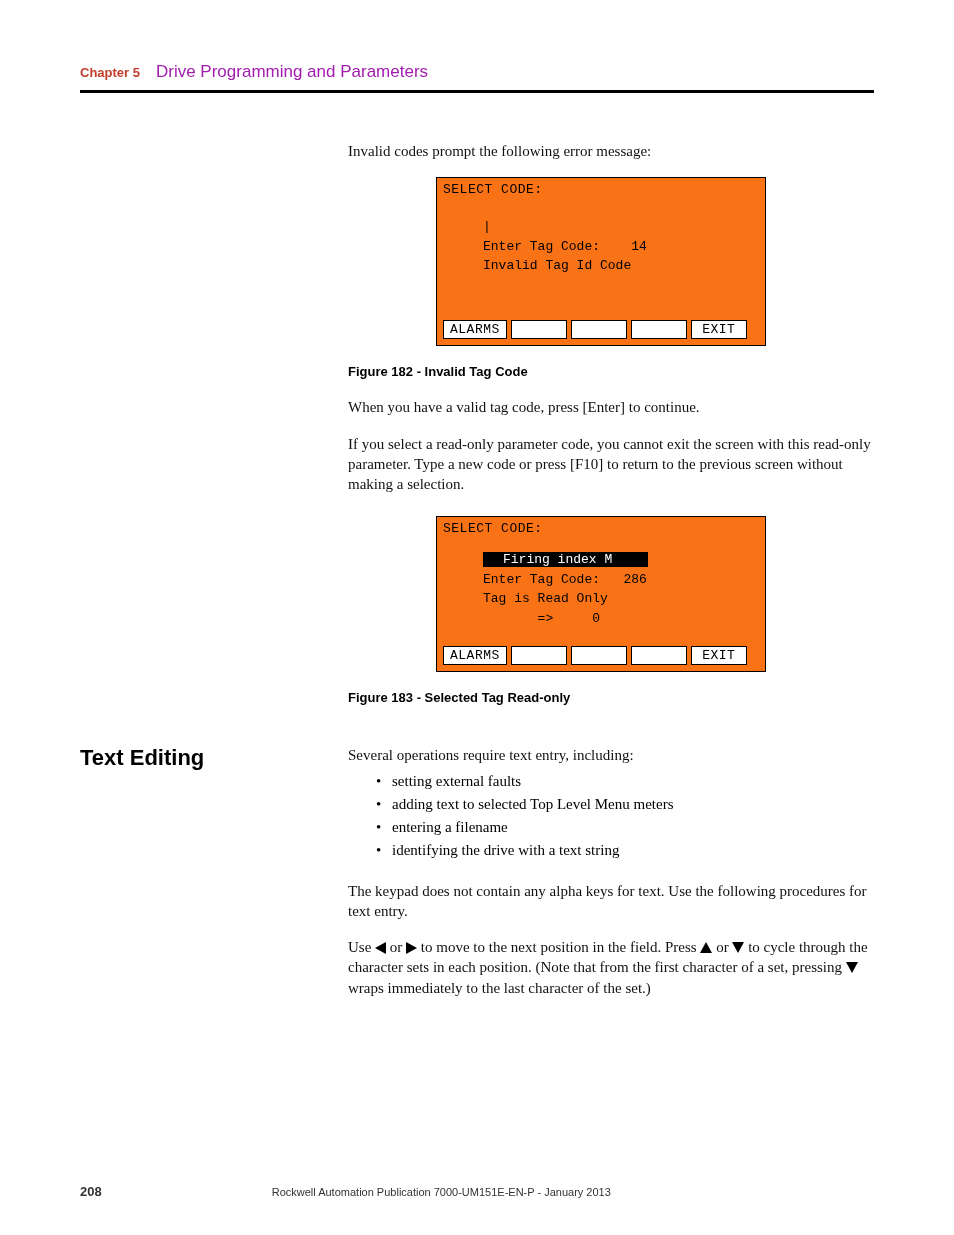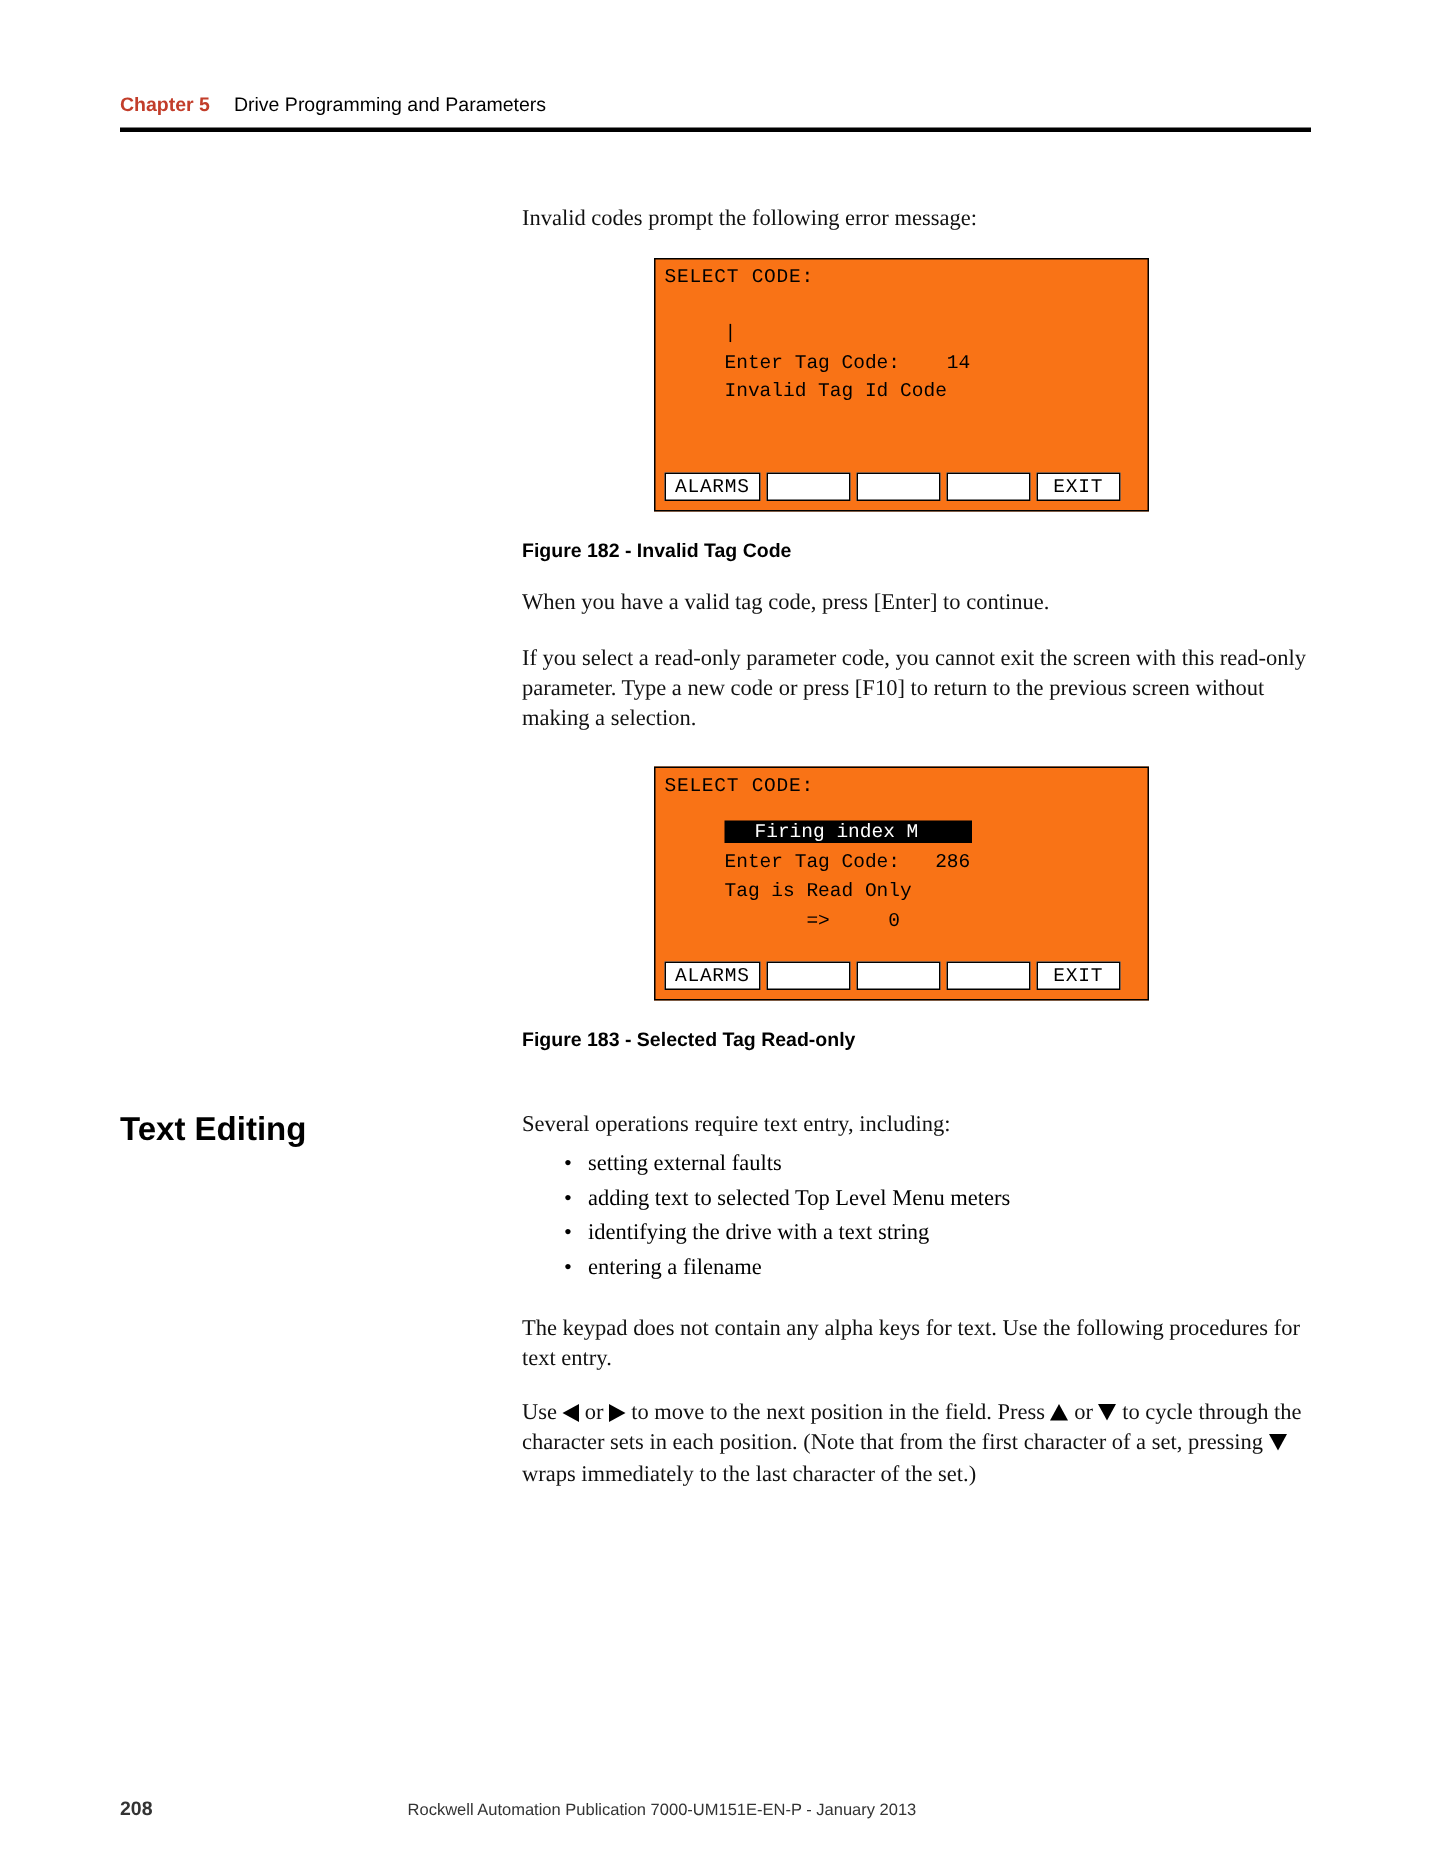--- a/index.html
+++ b/index.html
@@ -23,22 +23,22 @@
     margin-bottom: 48px;
   }
   .chapter-label {
     font-family: Arial, Helvetica, sans-serif;
     font-weight: bold;
     font-size: 13px;
     color: #c23d2a;
   }
   .chapter-title {
     font-family: Arial, Helvetica, sans-serif;
-    font-size: 13px;
-    color: #000000;
+    font-size: 17px;
+    color: #a21caf;
   }
   .content-area {
     display: flex;
     gap: 0;
   }
   .left-col {
     width: 268px;
     flex-shrink: 0;
   }
   .right-col {
@@ -132,21 +132,21 @@
     vertical-align: middle;
     position: relative;
     top: -1px;
   }
   .arrow-left { border-top: 6px solid transparent; border-bottom: 6px solid transparent; border-right: 11px solid #000; }
   .arrow-right { border-top: 6px solid transparent; border-bottom: 6px solid transparent; border-left: 11px solid #000; }
   .arrow-up { border-left: 6px solid transparent; border-right: 6px solid transparent; border-bottom: 11px solid #000; }
   .arrow-down { border-left: 6px solid transparent; border-right: 6px solid transparent; border-top: 11px solid #000; }
   .footer {
     position: absolute;
-    bottom: 22px;
+    bottom: 36px;
     left: 80px;
     right: 80px;
     display: flex;
     align-items: baseline;
     font-family: Arial, Helvetica, sans-serif;
     font-size: 11px;
     color: #333;
   }
   .page-num {
     font-weight: bold;
@@ -228,22 +228,22 @@
 
   <div class="section-row">
     <div class="left-col">
       <h2 class="section-heading">Text Editing</h2>
     </div>
     <div class="right-col">
       <p class="body-text" style="margin-bottom:4px">Several operations require text entry, including:</p>
       <ul class="ul">
         <li>setting external faults</li>
         <li>adding text to selected Top Level Menu meters</li>
+        <li>entering a filename</li>
         <li>identifying the drive with a text string</li>
-        <li>entering a filename</li>
       </ul>
       <p class="body-text">The keypad does not contain any alpha keys for text. Use the following procedures for text entry.</p>
       <p class="body-text">
         <span>Use </span><span class="arrow-left"></span><span> or </span><span class="arrow-right"></span><span> to move to the next position in the field. Press </span><span class="arrow-up"></span><span> or </span><span class="arrow-down"></span><span> to cycle through the character sets in each position. (Note that from the first character of a set, pressing </span><span class="arrow-down"></span><span> wraps immediately to the last character of the set.)</span>
       </p>
     </div>
   </div>
 
 </div>
 

